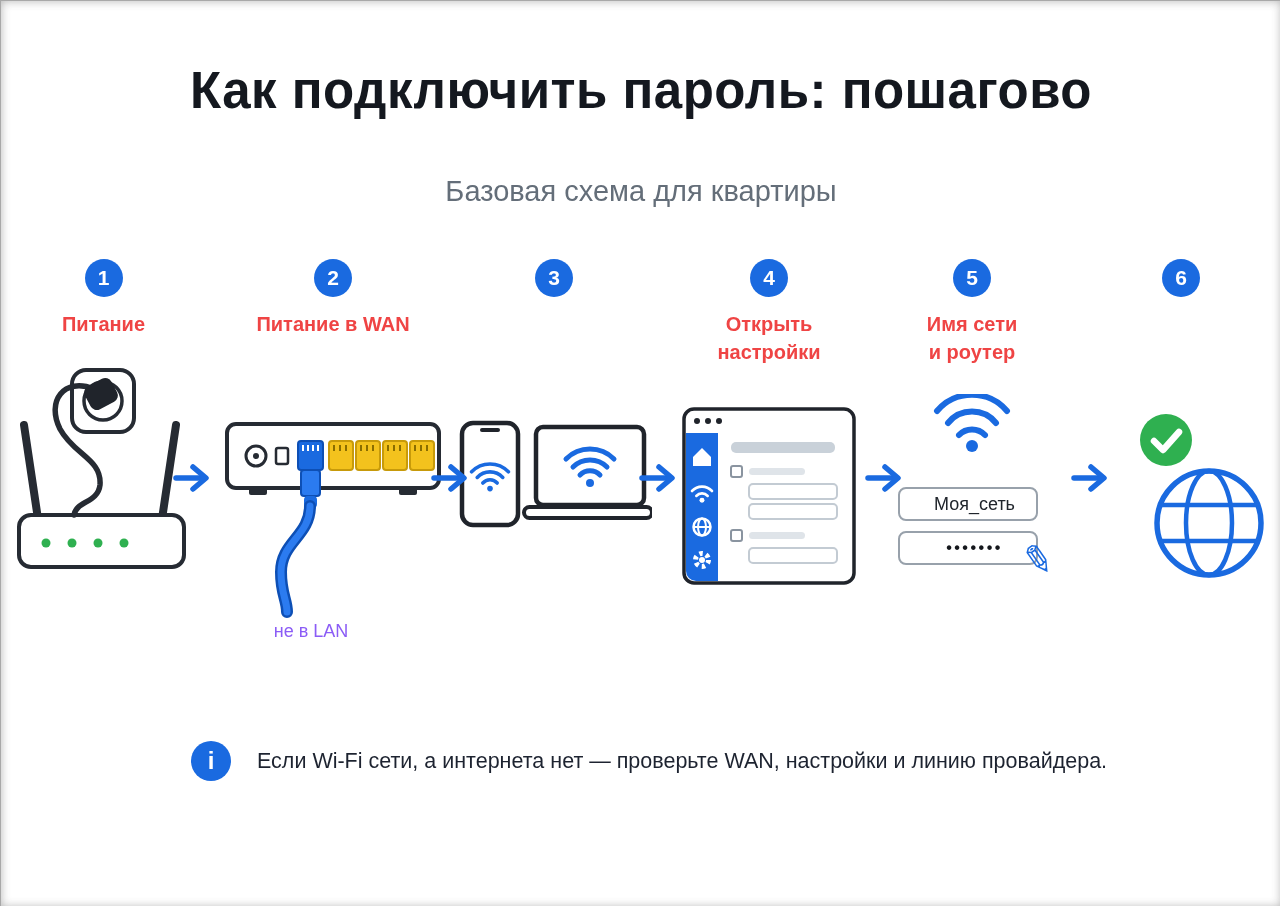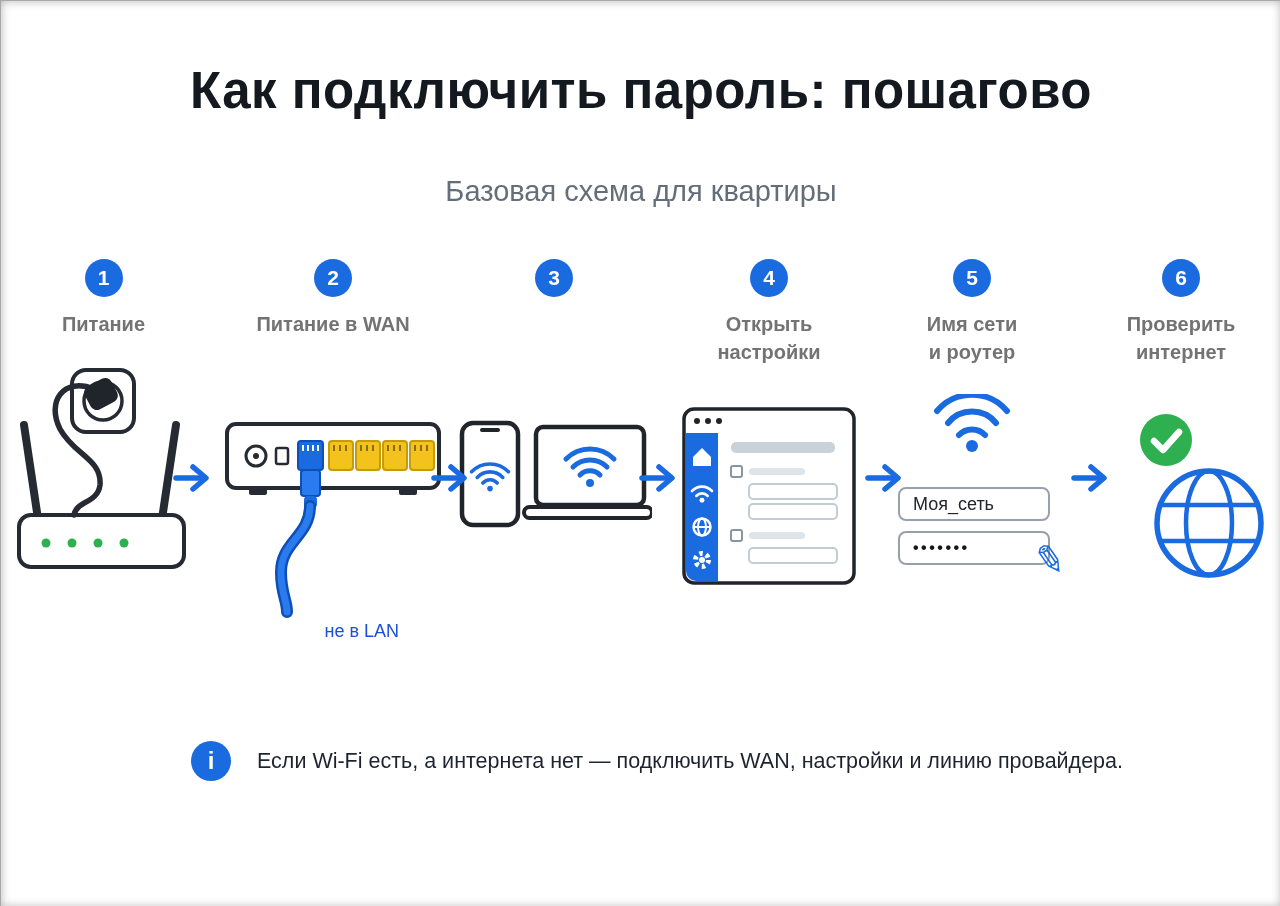--- a/index.html
+++ b/index.html
@@ -19,31 +19,31 @@
     text-align:center; font-size:29px; color:#646e79;margin-top:44px;
   }
   .step { position:absolute; top:258px; height:420px; }
   .badge {
     width:38px; height:38px; border-radius:50%; background:#1a6ae0;
     color:#fff; font-size:21px; font-weight:700;
     display:flex; align-items:center; justify-content:center; margin:0 auto;
   }
   .step-label {
     margin-top:13px; text-align:center; font-weight:700; font-size:20px;
-    color:#737373; white-space:pre-line; line-height:1.4;
+    color:#ef4444; white-space:pre-line; line-height:1.4;
   }
   .illus { position:absolute; }
   .note {
-    position:absolute; top:362px; left:0; width:176px; text-align:right;
-    font-size:18px; color:#1d4ed8;
+    position:absolute; top:362px; left:0; width:176px; text-align:center;
+    font-size:18px; color:#8b5cf6;
   }
   .arrow { position:absolute; top:462px; width:40px; height:30px; }
   .field {
-    position:absolute; left:21px; width:152px; height:34px; background:#fff;
-    border:2px solid #98a1ab; border-radius:8px; box-sizing:border-box;
+    position:absolute; left:21px; width:140px; height:34px; background:#fff;
+    border:2px solid #98a1ab; border-radius:8px; box-sizing:border-box;text-align:center;
   }
   .field-text { display:block; padding:5px 0 0 13px; font-size:18px; color:#20252c; }
   .pwd-text { display:block; padding:6px 0 0 13px; font-size:16px; font-weight:700;
     letter-spacing:2.5px; color:#14171c; }
   .pencil {
     position:absolute; right:-18px; bottom:-16px; color:#1a6ae0; font-size:38px;
     font-family:"DejaVu Sans",sans-serif; transform:rotate(10deg); line-height:1;
   }
   .footer { position:absolute; left:190px; top:740px; display:flex; align-items:center; gap:26px; }
   .info-badge {
@@ -180,22 +180,20 @@
       <span class="field-text">Моя_сеть</span>
     </div>
     <div class="field" style="top:272px;">
       <span class="pwd-text">•••••••</span>
       <span class="pencil">✎</span>
     </div>
   </div>
 
   <div class="step" style="left:1110px;width:140px;">
     <div class="badge">6</div>
-    <div class="step-label">Проверить
-интернет</div>
     <svg class="illus" style="left:26px;top:152px;" width="58" height="58" viewBox="0 0 58 58">
       <circle cx="29" cy="29" r="26" fill="#2fb050"></circle>
       <path d="M17 30 L26 39 L42 21" fill="none" stroke="#ffffff" stroke-width="6.5" stroke-linecap="round" stroke-linejoin="round"></path>
     </svg>
     <svg class="illus" style="left:40px;top:206px;" width="116" height="116" viewBox="0 0 116 116">
       <circle cx="58" cy="58" r="52" fill="none" stroke="#1a6ae0" stroke-width="5.5"></circle>
       <ellipse cx="58" cy="58" rx="23" ry="52" fill="none" stroke="#1a6ae0" stroke-width="4.5"></ellipse>
       <path d="M10 40 H106 M10 76 H106" stroke="#1a6ae0" stroke-width="4.5"></path>
     </svg>
   </div>
@@ -216,16 +214,16 @@
     <path d="M3 15 H27" stroke="#1a6ae0" stroke-width="5.5" stroke-linecap="round" fill="none"></path>
     <path d="M20 4 L33 15 L20 26" stroke="#1a6ae0" stroke-width="5.5" stroke-linecap="round" stroke-linejoin="round" fill="none"></path>
   </svg>
   <svg class="arrow" style="left:1070px;" viewBox="0 0 40 30">
     <path d="M3 15 H27" stroke="#1a6ae0" stroke-width="5.5" stroke-linecap="round" fill="none"></path>
     <path d="M20 4 L33 15 L20 26" stroke="#1a6ae0" stroke-width="5.5" stroke-linecap="round" stroke-linejoin="round" fill="none"></path>
   </svg>
 
   <div class="footer">
     <div class="info-badge">i</div>
-    <div class="info-text">Если Wi-Fi есть, а интернета нет — подключить WAN, настройки и линию провайдера.</div>
+    <div class="info-text">Если Wi-Fi сети, а интернета нет — проверьте WAN, настройки и линию провайдера.</div>
   </div>
 
 </div>
 
 </body></html>

